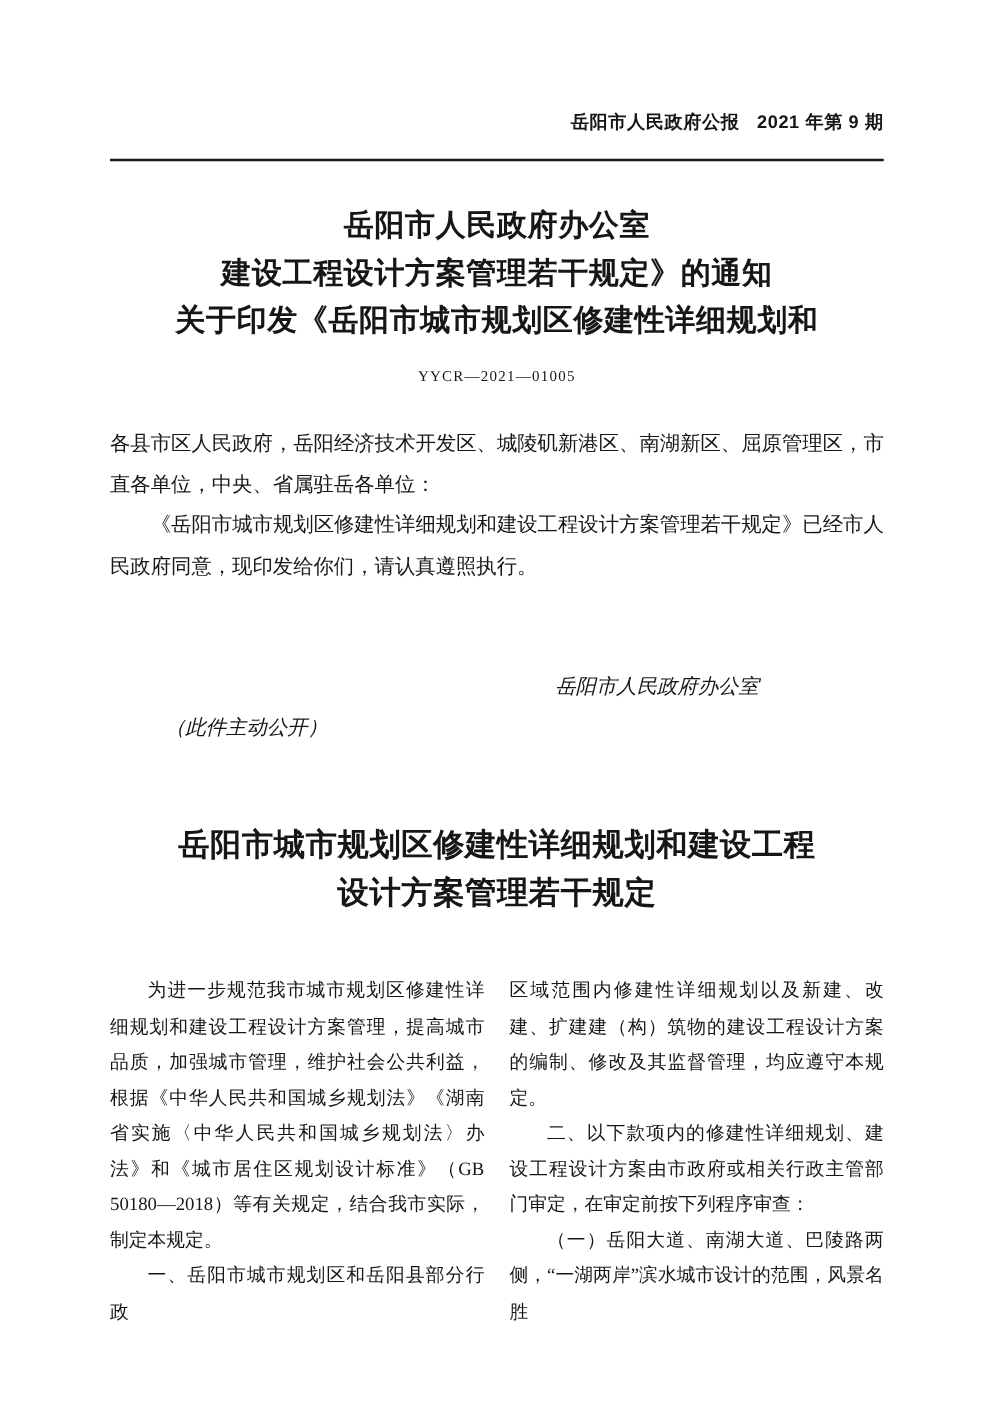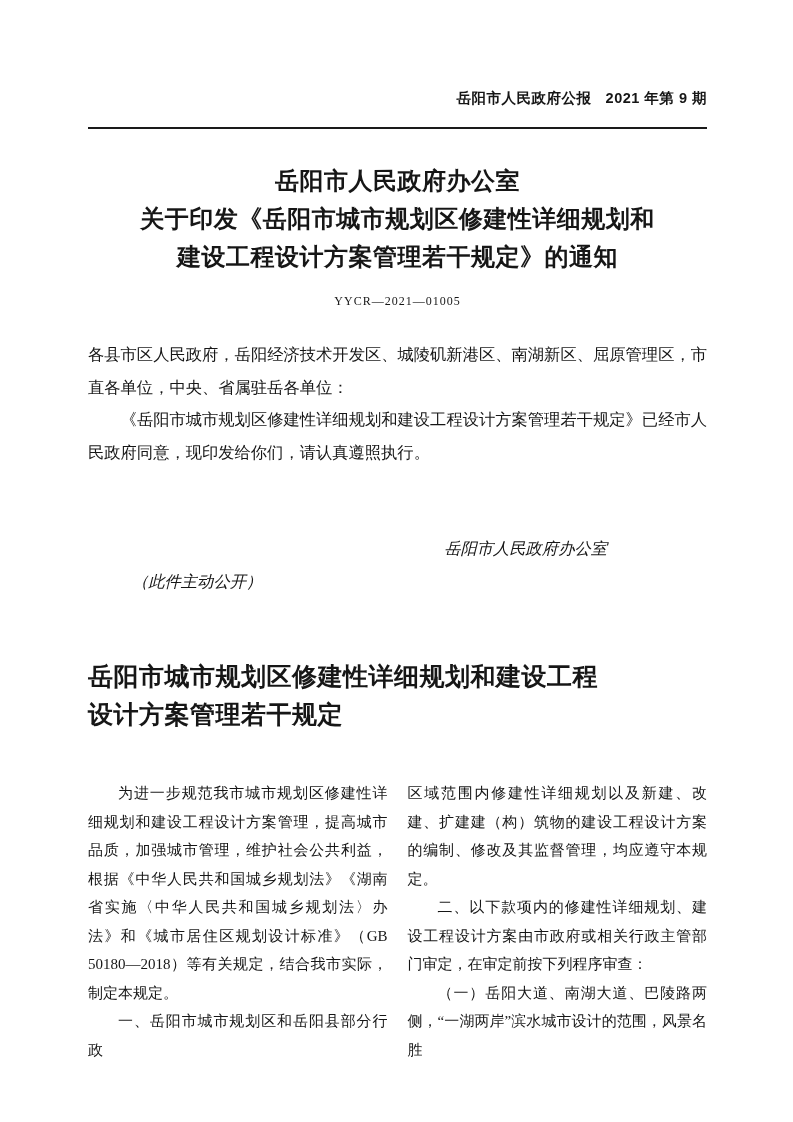--- a/index.html
+++ b/index.html
@@ -73,21 +73,21 @@
   }
   .disclosure {
     padding-left: 44px;
     font-style: italic;
     font-size: 16.3px;
     line-height: 32.5px;
   }
   
   .reg-title {
     margin-top: 60px;
-    text-align: left;
+    text-align: center;
     font-weight: bold;
     font-size: 25px;
     line-height: 38px;
     letter-spacing: 0.5px;
   }
   .columns {
     margin-top: 45px;
     display: flex;
     gap: 20px;
   }
@@ -104,22 +104,22 @@
 <body>
 
 <div class="content">
 
   <div class="page-header">
     <span>岳阳市人民政府公报</span><span class="issue">2021 年第 9 期</span>
   </div>
 
   <div class="notice-title">
     <div>岳阳市人民政府办公室</div>
+    <div>建设工程设计方案管理若干规定》的通知</div>
     <div>关于印发《岳阳市城市规划区修建性详细规划和</div>
-    <div>建设工程设计方案管理若干规定》的通知</div>
   </div>
 
   <div class="doc-code">YYCR—2021—01005</div>
 
   <div class="letter-body">
     <p>各县市区人民政府，岳阳经济技术开发区、城陵矶新港区、南湖新区、屈原管理区，市直各单位，中央、省属驻岳各单位：</p>
     <p class="indent">《岳阳市城市规划区修建性详细规划和建设工程设计方案管理若干规定》已经市人民政府同意，现印发给你们，请认真遵照执行。</p>
   </div>
 
   <div class="sign-block">

